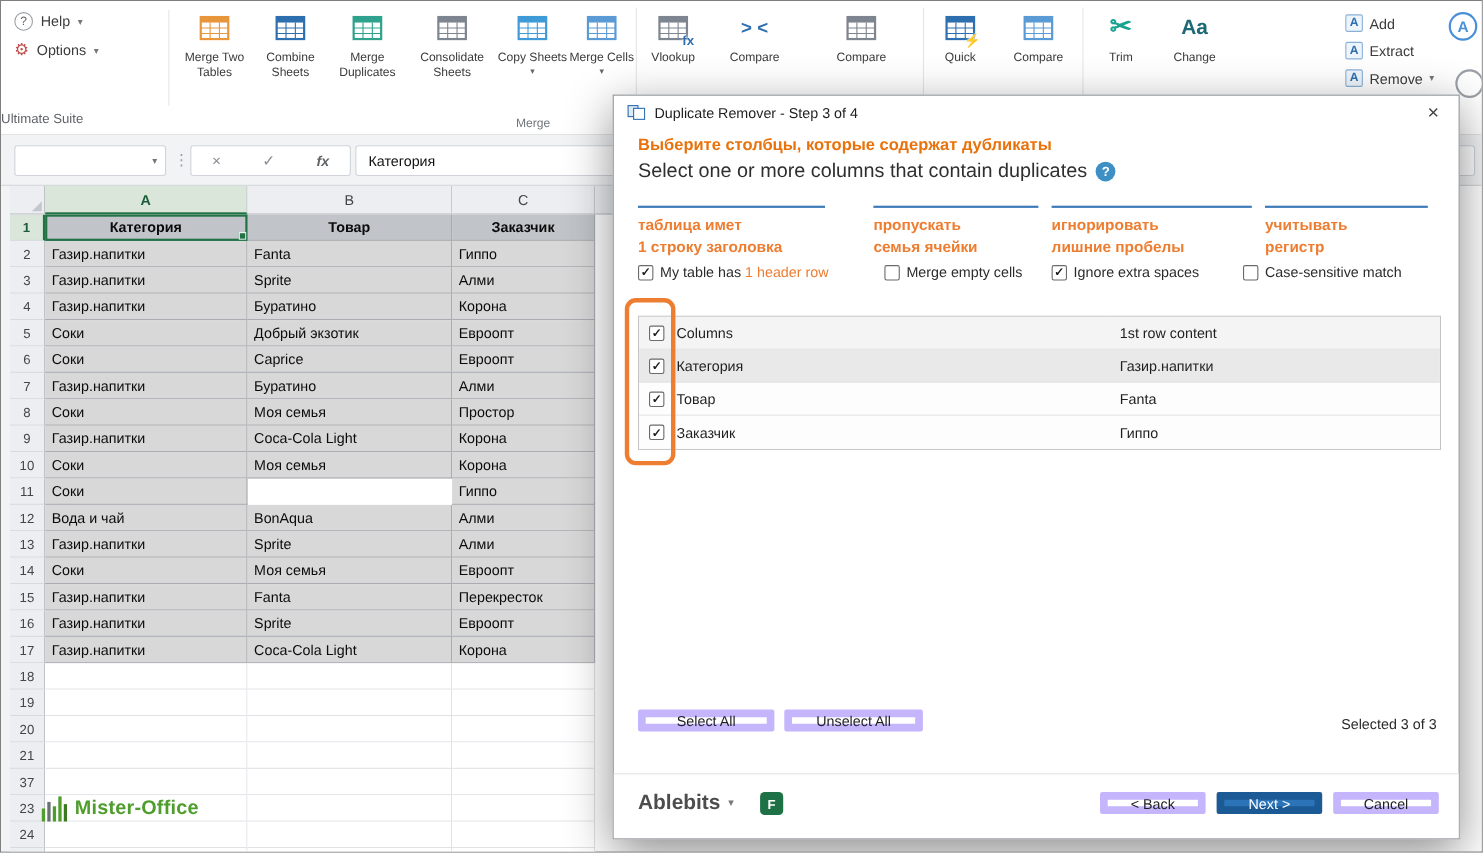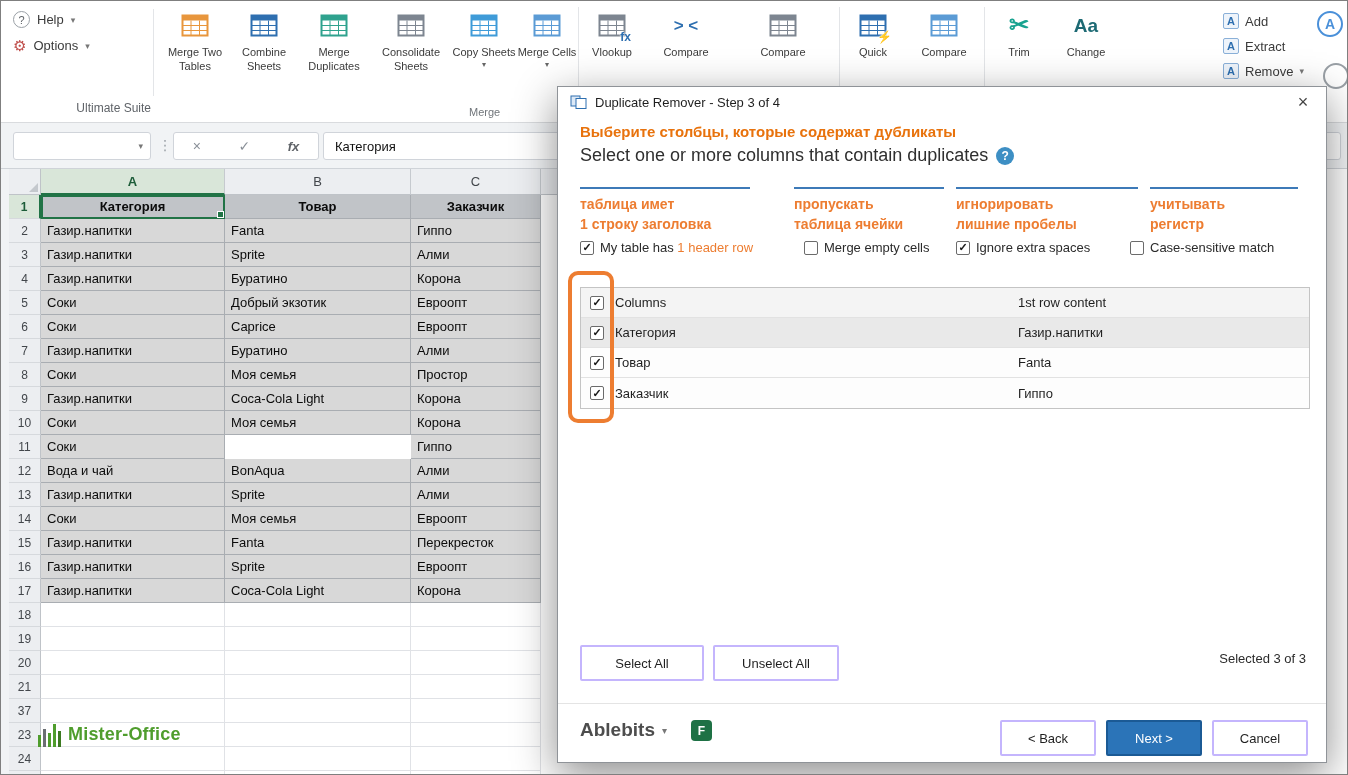--- a/index.html
+++ b/index.html
@@ -6,21 +6,21 @@
   html,body{background:#9a9a9a}
   .app{position:relative;width:1348px;height:775px;background:#fff;font-family:"Liberation Sans",sans-serif;overflow:hidden;border:1px solid #7f7f7f}
 
   
   .ribbon{position:absolute;left:0;right:0;top:0;height:122px;background:#fff;border-bottom:1px solid #d9dbde}
   .menu-col{position:absolute;left:12px;top:10px}
   .menu-item{display:flex;align-items:center;gap:7px;font-size:13px;color:#3b3b3b;margin-bottom:10px;cursor:default}
   .hlp{width:17px;height:17px;min-width:17px;border-radius:50%;border:1px solid #9aa0a6;color:#5f6368;font-size:11px;display:flex;align-items:center;justify-content:center}
   .gear{color:#c0504d;font-size:15px;line-height:1}
   .mi-caret{font-size:9px;color:#777}
-  .suite{position:absolute;left:0;top:100px;width:150px;text-align:right;font-size:12px;color:#5f6368}
+  .suite{position:absolute;left:0;top:100px;width:150px;text-align:left;font-size:12px;color:#5f6368}
   .vdiv{position:absolute;left:152px;top:8px;bottom:26px;width:1px;background:#e3e5e8}
   .rbtns{position:absolute;left:158px;top:4px;display:flex;align-items:flex-start;height:94px}
   .rbtn{position:relative;display:flex;flex-direction:column;align-items:center;padding-top:4px;font-size:11px;color:#3b3b3b;height:94px}
   .rbtn .icon{position:relative;width:32px;height:32px;display:flex;align-items:center;justify-content:center;margin-bottom:4px}
   .rbtn .glyph{font-weight:bold;line-height:1}
   .rbtn .mini-glyph{position:absolute;right:-3px;bottom:-3px;font-size:12px;font-weight:bold;text-shadow:0 0 2px #fff,0 0 2px #fff}
   .rbtn .lbl{line-height:1.3;text-align:center}
   .rbtn .caret{font-size:8px;color:#666;margin-top:1px}
   .vsep{width:1px;background:#e3e5e8;height:88px;margin:2px 1px;align-self:flex-start}
   .group-label{position:absolute;left:468px;top:105px;font-size:11px;color:#70757a}
@@ -73,21 +73,21 @@
   .dtbl{position:absolute;left:22px;top:200px;width:730px;border:1px solid #c4c4c4;background:#fff}
   .dtbl:before{content:"";position:absolute;left:423px;top:0;bottom:0;width:1px;background:#dcdcdc}
   .dtr{position:relative;height:30px;display:flex;align-items:center;border-bottom:1px solid #e2e2e2;font-size:13px;color:#1f1f1f;background:#fdfdfd}
   .dtr:last-child{border-bottom:none}
   .dtr.header{background:#f4f4f4}
   .dtr.hl{background:#e9e9e9}
   .dtr .cbx{margin-left:9px}
   .dtr .c1{margin-left:11px}
   .dtr .c2{position:absolute;left:437px}
   .orect{position:absolute;left:10px;top:184px;width:46px;height:152px;border:4px solid #ed7d31;border-radius:10px;z-index:5;pointer-events:none}
-  .btn{height:36px;background:#fff;border:2px solid #c4b5fd;font-size:13px;color:#1f1f1f;display:flex;align-items:center;justify-content:center;border-radius:2px;cursor:default}
+  .btn{height:20px;background:#fff;border:7px solid #c4b5fd;font-size:13px;color:#1f1f1f;display:flex;align-items:center;justify-content:center;border-radius:2px;cursor:default}
   .selrow{position:absolute;left:22px;top:558px;display:flex;gap:9px}
   .btn.w124{width:124px}.btn.w126{width:126px}.btn.w96{width:96px}
   .btn.primary{background:#2b74b8;border-color:#1b5a95;color:#fff}
   .selinfo{position:absolute;right:20px;top:564px;font-size:13px;color:#2b2b2b}
   .dfoot{position:absolute;left:0;right:0;bottom:0;top:616px;border-top:1px solid #e4e4e4;background:#fff}
   .brand{position:absolute;left:22px;top:15px;display:flex;align-items:center;gap:7px;font-size:19px;color:#4d4d4d;font-weight:bold}
   .b-caret{font-size:10px;color:#777;font-weight:normal}
   .gicon{position:absolute;left:133px;top:16px;width:21px;height:21px;background:#1e7145;border-radius:4px;color:#fff;font-size:12px;font-weight:bold;display:flex;align-items:center;justify-content:center}
   .fbtns{position:absolute;right:18px;top:16px;display:flex;gap:10px}
 </style>
@@ -463,21 +463,21 @@
       <span>Select one or more columns that contain duplicates</span>
       <span class="qcirc">?</span>
     </div>
 
     <div class="ann" style="left:22px;width:170px">
       <div>таблица имет</div>
       <div>1 строку заголовка</div>
     </div>
     <div class="ann" style="left:236px;width:150px">
       <div>пропускать</div>
-      <div>таблица ячейки</div>
+      <div>семья ячейки</div>
     </div>
     <div class="ann" style="left:398px;width:182px">
       <div>игнорировать</div>
       <div>лишние пробелы</div>
     </div>
     <div class="ann" style="left:592px;width:148px">
       <div>учитывать</div>
       <div>регистр</div>
     </div>
 

